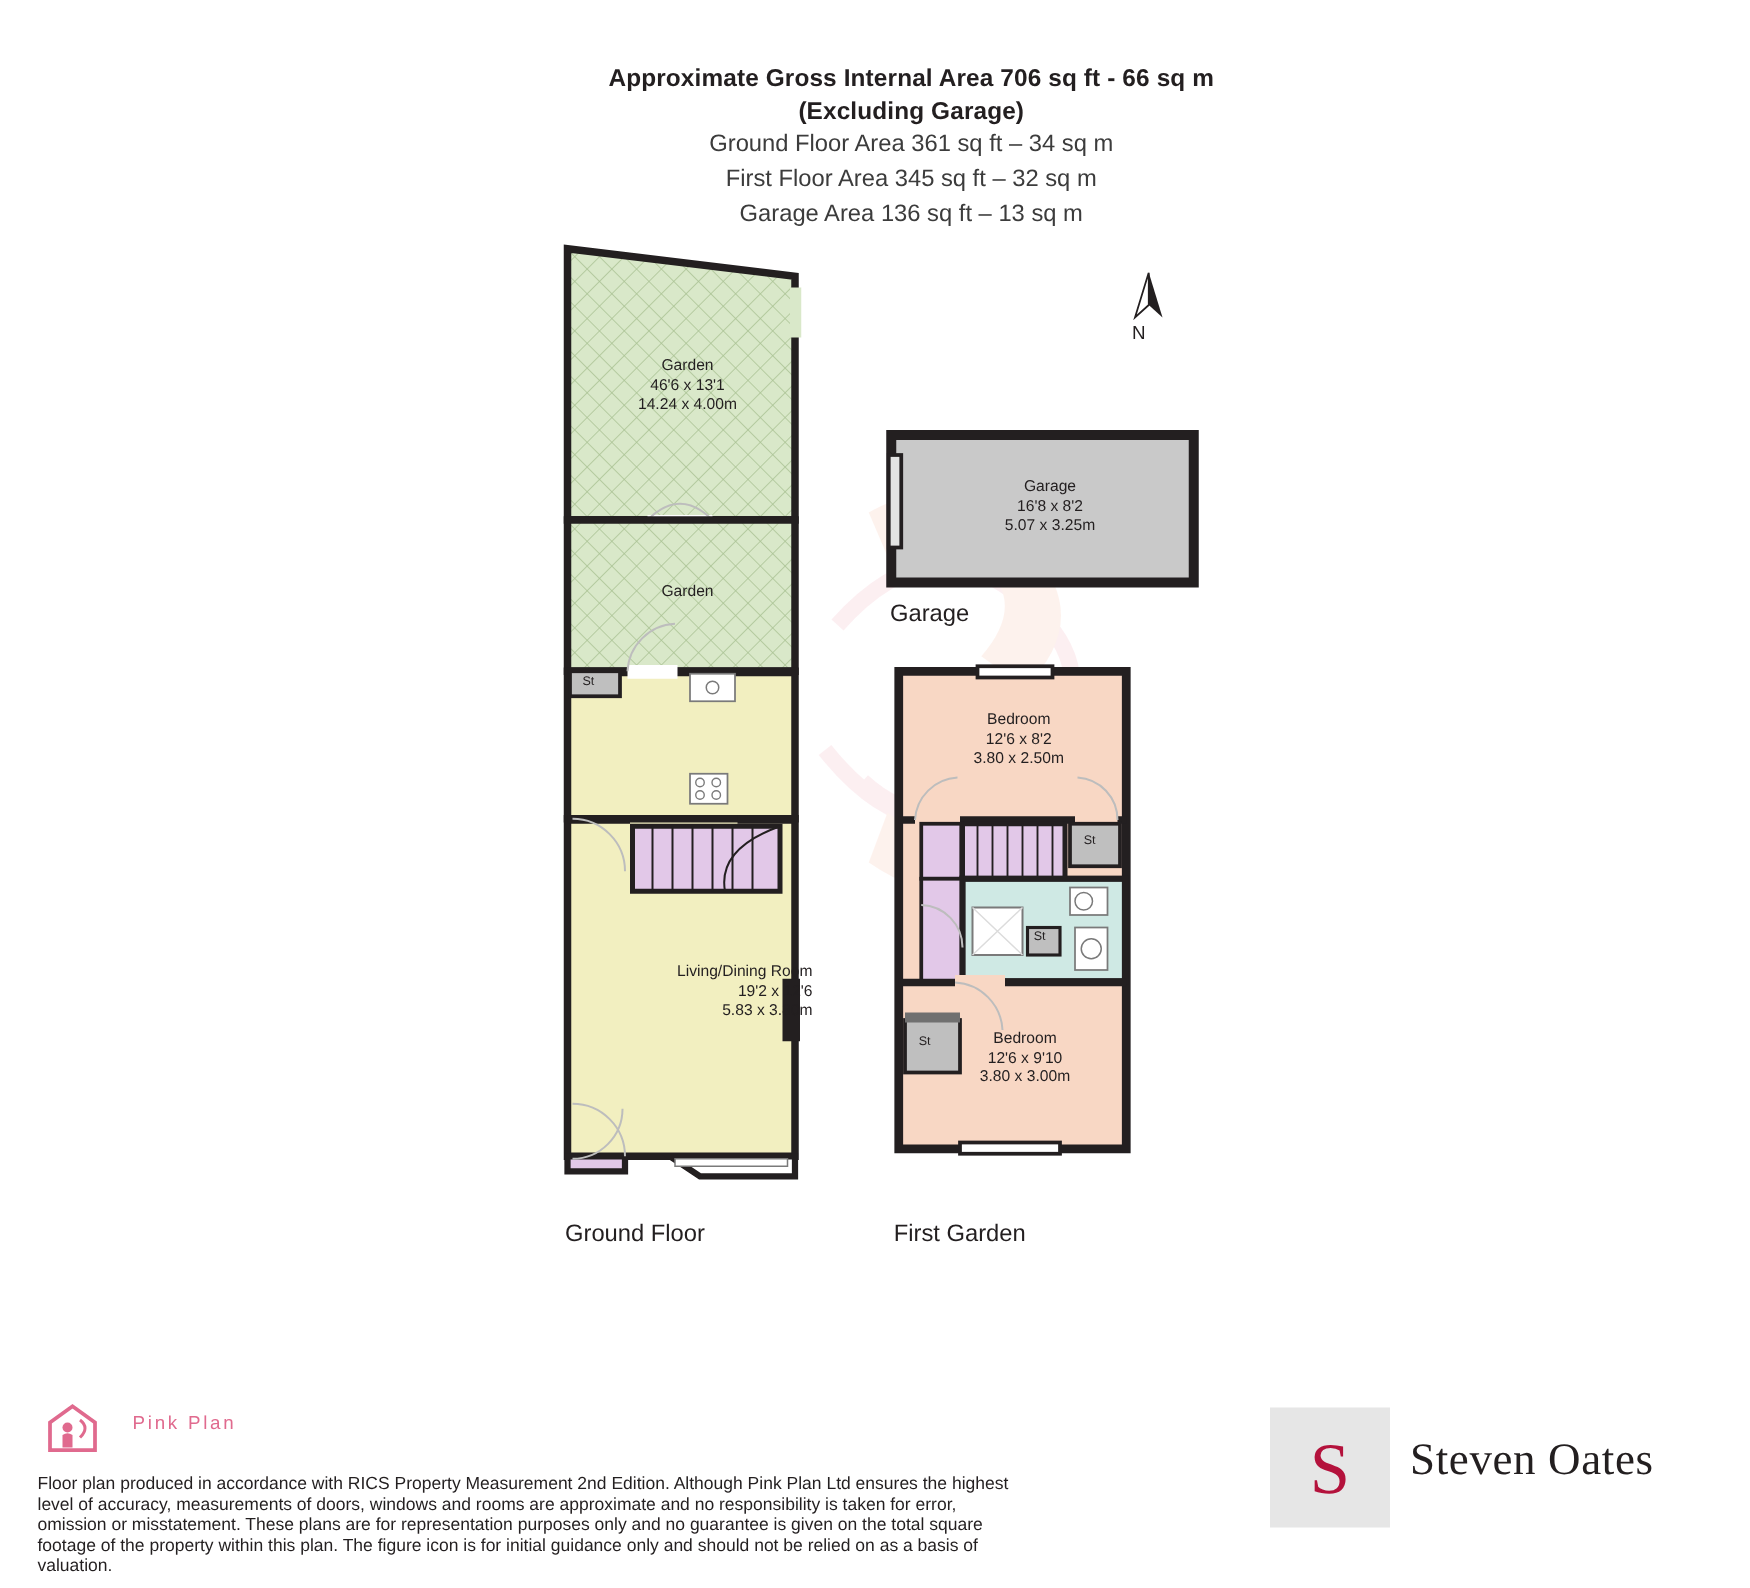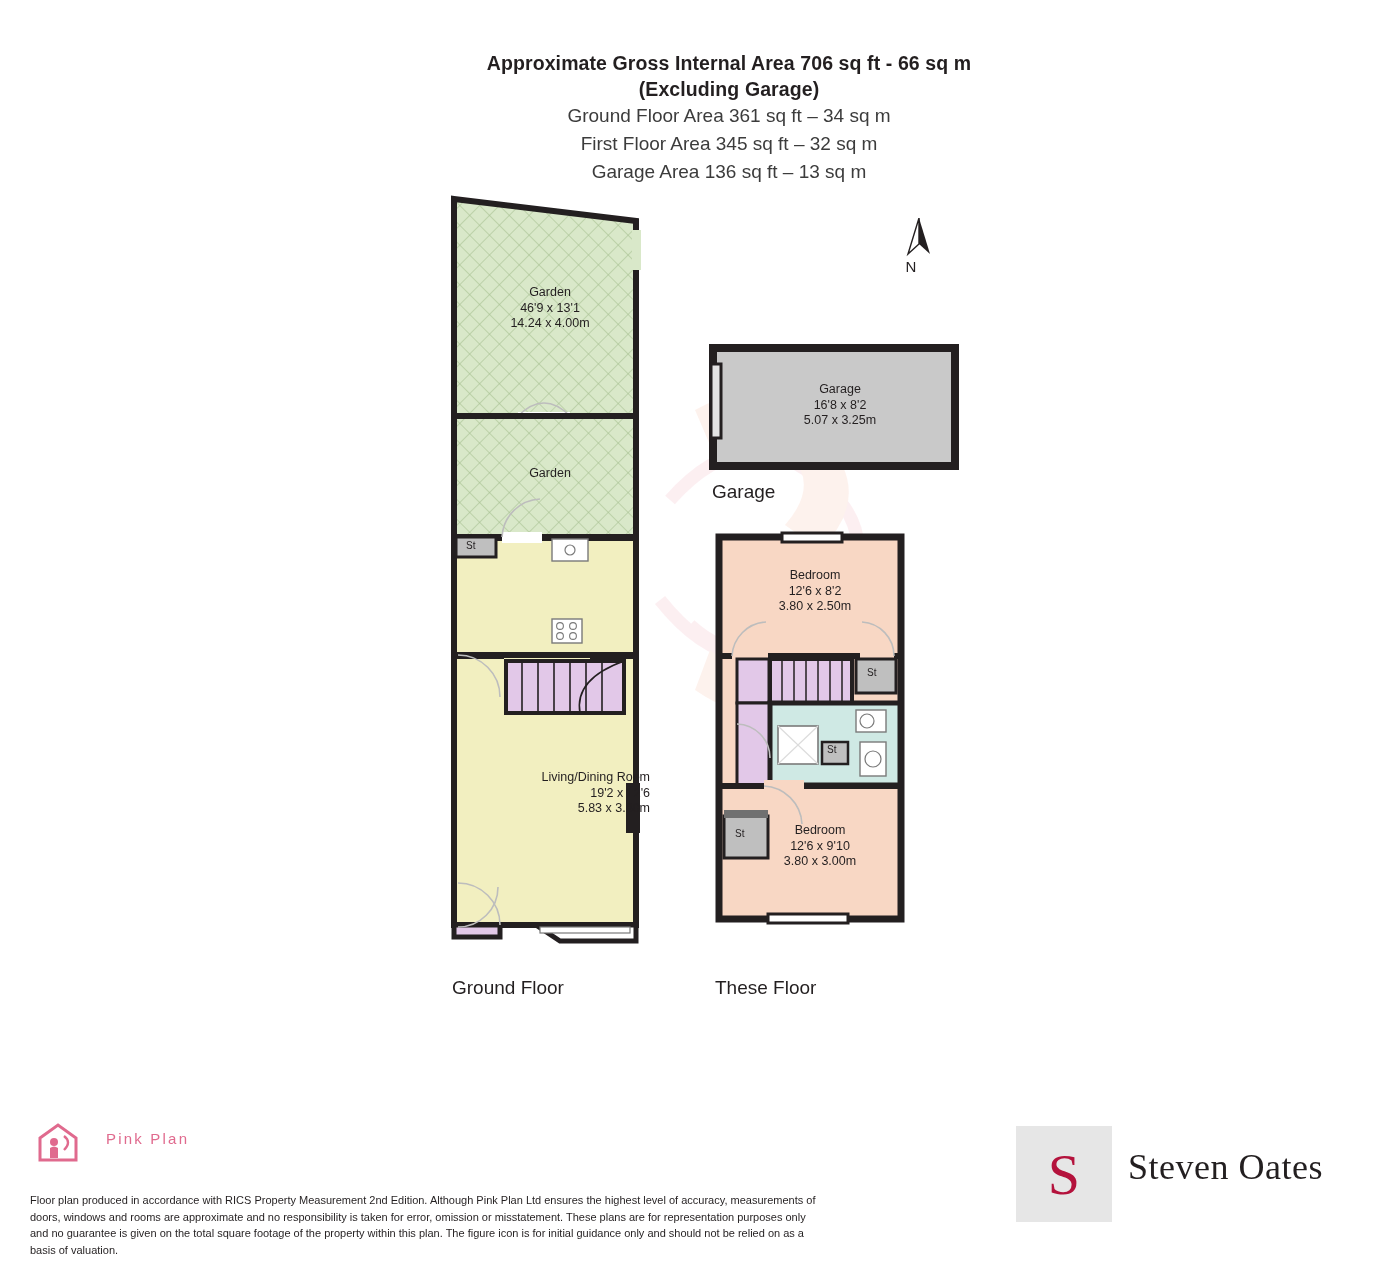--- a/index.html
+++ b/index.html
@@ -18,21 +18,21 @@
   #compass .nlabel{position:absolute;left:0;top:40px;width:26px;text-align:center;font-size:15px;color:#231f20;}
   
   #watermark{left:600px;top:350px;width:300px;height:420px;opacity:.18;}
   
   .planwrap{position:absolute;}
   .rm-label{position:absolute;text-align:center;font-size:12.5px;line-height:15.5px;color:#231f20;white-space:nowrap;}
   .rm-title{font-size:12.5px;}
   .floor-cap{position:absolute;font-size:19px;color:#231f20;}
   .st-tag{position:absolute;font-size:10px;color:#231f20;}
   
-  #footer-text{left:30px;top:1178px;width:790px;font-size:11px;line-height:16.6px;color:#231f20;margin-top:14px;}
+  #footer-text{left:30px;top:1178px;width:790px;font-size:14px;line-height:16.6px;color:#231f20;}
   #pinkplan{left:30px;top:1120px;width:320px;height:42px;text-decoration:underline;}
   #pinkplan .pp-text{position:absolute;left:76px;top:10px;font-size:15px;letter-spacing:2.2px;color:#e06a8e;}
   #brand{left:1016px;top:1126px;width:360px;height:96px;}
   #brand .sq{position:absolute;left:0;top:0;width:96px;height:96px;background:#e6e6e6;}
   #brand .amp{position:absolute;left:0;top:0;width:96px;height:96px;display:flex;align-items:center;justify-content:center;font-family:"Liberation Serif",serif;font-size:58px;color:#b4123c;}
   #brand .bname{position:absolute;left:112px;top:20px;font-family:"Liberation Serif",serif;font-size:36px;letter-spacing:0.5px;color:#231f20;white-space:nowrap;}
 </style>
 </head>
 <body>
 
@@ -124,21 +124,21 @@
     <path d="M96 740 L196 740 L196 756 L120 756 Z" fill="#ffffff" stroke="#231f20" stroke-width="5"></path>
     <rect x="100" y="742" width="90" height="6" fill="#ffffff" stroke="#7a7a7a" stroke-width="1.2"></rect>
 
     <rect x="186" y="598" width="14" height="50" fill="#231f20"></rect>
 
     <path d="M60 740 a42 42 0 0 0 -42 -42" fill="none" stroke="#bdbdbd" stroke-width="1.6"></path>
   </svg>
 
   <div class="rm-label" style="left:30px;top:100px;width:160px;">
     <div class="rm-title">Garden</div>
-    <div>46'9 x 13'1</div>
+    <div>46'6 x 13'1</div>
     <div>14.24 x 4.00m</div>
   </div>
   <div class="rm-label" style="left:30px;top:281px;width:160px;">
     <div class="rm-title">Garden</div>
   </div>
   <div class="rm-label" style="left:10px;top:585px;width:200px;text-align:right;">
     <div class="rm-title">Living/Dining Room</div>
     <div>19'2 x 12'6</div>
     <div>5.83 x 3.80m</div>
   </div>
@@ -222,21 +222,21 @@
   </div>
   <div class="rm-label" style="left:20px;top:295px;width:180px;">
     <div class="rm-title">Bedroom</div>
     <div>12'6 x 9'10</div>
     <div>3.80 x 3.00m</div>
   </div>
   <div class="st-tag" style="left:157px;top:139px;">St</div>
   <div class="st-tag" style="left:117px;top:216px;">St</div>
   <div class="st-tag" style="left:25px;top:300px;">St</div>
 </div>
-<div class="floor-cap" style="left:715px;top:977px;">These Floor</div>
+<div class="floor-cap" style="left:715px;top:977px;">First Garden</div>
 
 <div id="pinkplan" class="abs">
   <svg width="56" height="44" viewBox="0 0 56 44">
     <path d="M10 18 L28 5 L46 18 L46 40 L10 40 Z" fill="none" stroke="#e06a8e" stroke-width="3"></path>
     <circle cx="24" cy="22" r="4" fill="#e06a8e"></circle>
     <path d="M20 28 q4 -3 8 0 l0 10 l-8 0 z" fill="#e06a8e"></path>
     <path d="M34 16 q8 6 0 14" fill="none" stroke="#e06a8e" stroke-width="2.4"></path>
   </svg>
   <div class="pp-text">Pink Plan</div>
 </div>

